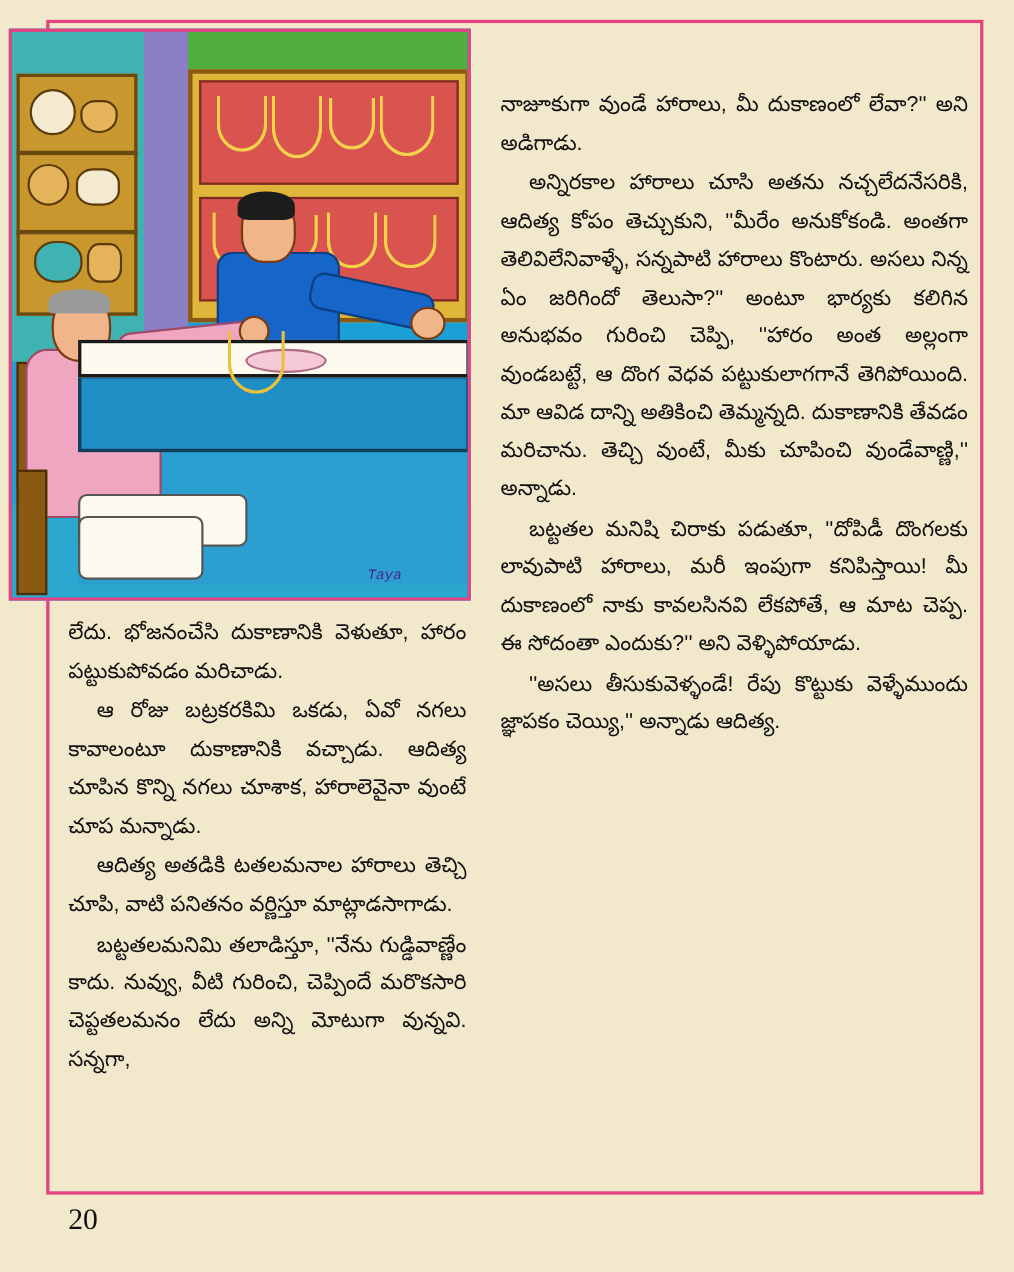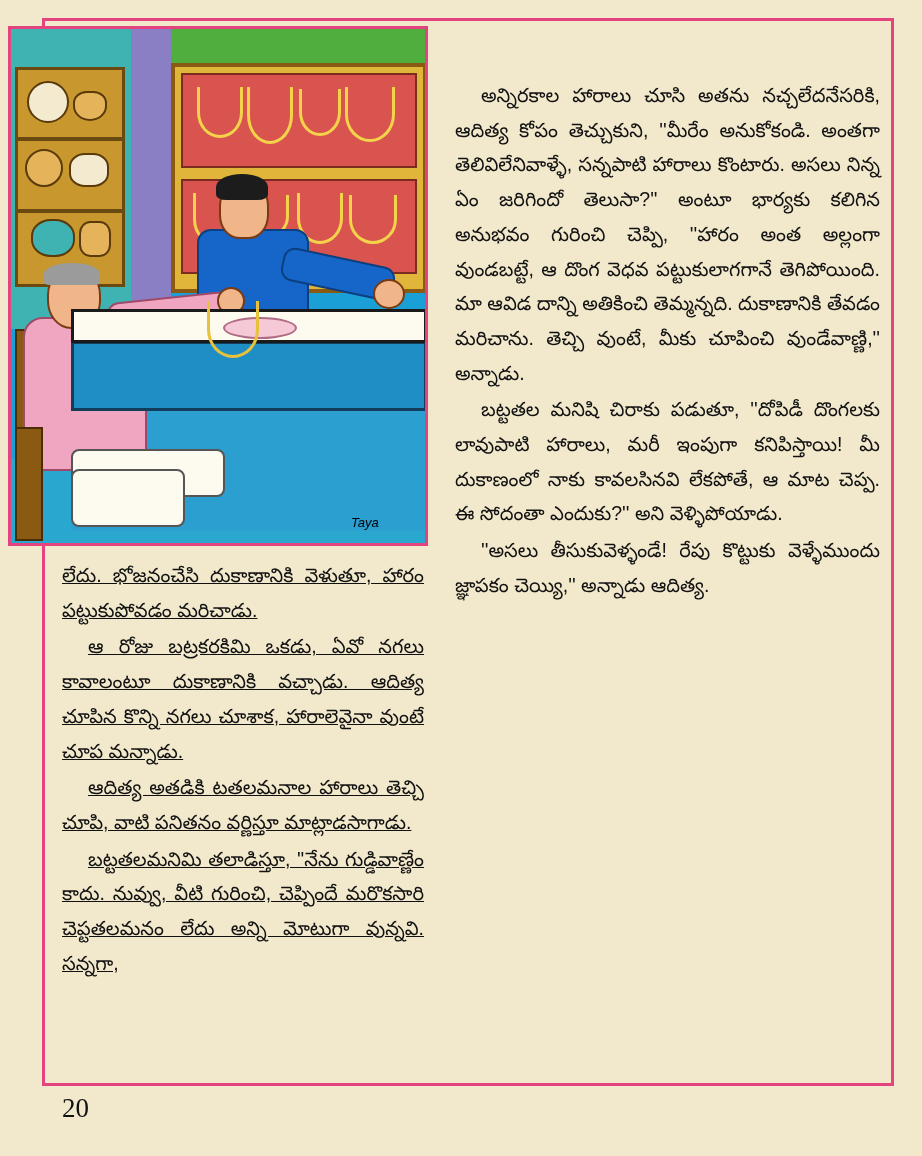--- a/index.html
+++ b/index.html
@@ -159,39 +159,39 @@
   
   .neck-held {
     left:196px; top:272px; width:46px; height:54px;
     border:3px solid #e8c23a; border-top:none; border-radius:0 0 50% 50%;
   }
   .plate {
     left:212px; top:288px; width:70px; height:18px;
     background:#f6c9d6; border:2px solid #b06b84; border-radius:50%;
   }
   .sig {
-    left:340px; top:486px; color:#000000; font-size:13px;
-    font-family:Liberation Sans, sans-serif; font-style:italic;
+    left:323px; top:486px; color:#4c1d95; font-size:13px;
+    font-family:Liberation Mono, monospace; font-style:italic;
   }
 
   
   .col {
     position: absolute;
     font-family: "Liberation Sans", sans-serif;
     color: #111;
     font-size: 19.5px;
     line-height: 1.78;
     text-align: justify;
     text-justify: inter-word;
   }
   #col-right-top {
     left: 455px; top: 78px; width: 425px;
   }
   #col-left-bottom {
-    left: 62px; top: 558px; width: 362px; text-decoration: underline;
+    left: 62px; top: 558px; width: 362px;
   }
   .para { margin: 0 0 2px 0; text-indent: 26px; }
   .para.noind { text-indent: 0; }
 
   
   #page-number {
     position: absolute;
     left: 62px; top: 1093px;
     font-size: 27px;
     color: #111;
@@ -262,20 +262,21 @@
 
     <div class="ill-layer counter-front"></div>
     <div class="ill-layer counter-top"></div>
     <div class="ill-layer plate"></div>
     <div class="ill-layer neck-held"></div>
 
     <div class="ill-layer sig">Taya</div>
   </div>
 
   <div id="col-right-top" class="col">
+    <p class="para noind">నాజూకుగా వుండే హారాలు, మీ దుకాణంలో లేవా?'' అని అడిగాడు.</p>
     <p class="para">అన్నిరకాల హారాలు చూసి అతను నచ్చలేదనేసరికి, ఆదిత్య కోపం తెచ్చుకుని, ''మీరేం అనుకోకండి. అంతగా తెలివిలేనివాళ్ళే, సన్నపాటి హారాలు కొంటారు. అసలు నిన్న ఏం జరిగిందో తెలుసా?'' అంటూ భార్యకు కలిగిన అనుభవం గురించి చెప్పి, ''హారం అంత అల్లంగా వుండబట్టే, ఆ దొంగ వెధవ పట్టుకులాగగానే తెగిపోయింది. మా ఆవిడ దాన్ని అతికించి తెమ్మన్నది. దుకాణానికి తేవడం మరిచాను. తెచ్చి వుంటే, మీకు చూపించి వుండేవాణ్ణి,'' అన్నాడు.</p>
     <p class="para">బట్టతల మనిషి చిరాకు పడుతూ, ''దోపిడీ దొంగలకు లావుపాటి హారాలు, మరీ ఇంపుగా కనిపిస్తాయి! మీ దుకాణంలో నాకు కావలసినవి లేకపోతే, ఆ మాట చెప్ప. ఈ సోదంతా ఎందుకు?'' అని వెళ్ళిపోయాడు.</p>
     <p class="para">''అసలు తీసుకువెళ్ళండే! రేపు కొట్టుకు వెళ్ళేముందు జ్ఞాపకం చెయ్యి,'' అన్నాడు ఆదిత్య.</p>
   </div>
 
   <div id="col-left-bottom" class="col">
     <p class="para noind">లేదు. భోజనంచేసి దుకాణానికి వెళుతూ, హారం పట్టుకుపోవడం మరిచాడు.</p>
     <p class="para">ఆ రోజు బట్రకరకిమి ఒకడు, ఏవో నగలు కావాలంటూ దుకాణానికి వచ్చాడు. ఆదిత్య చూపిన కొన్ని నగలు చూశాక, హారాలెవైనా వుంటే చూప మన్నాడు.</p>
     <p class="para">ఆదిత్య అతడికి టతలమనాల హారాలు తెచ్చి చూపి, వాటి పనితనం వర్ణిస్తూ మాట్లాడసాగాడు.</p>
     <p class="para">బట్టతలమనిమి తలాడిస్తూ, ''నేను గుడ్డివాణ్ణేం కాదు. నువ్వు, వీటి గురించి, చెప్పిందే మరొకసారి చెప్టతలమనం లేదు అన్ని మోటుగా వున్నవి. సన్నగా,</p>

